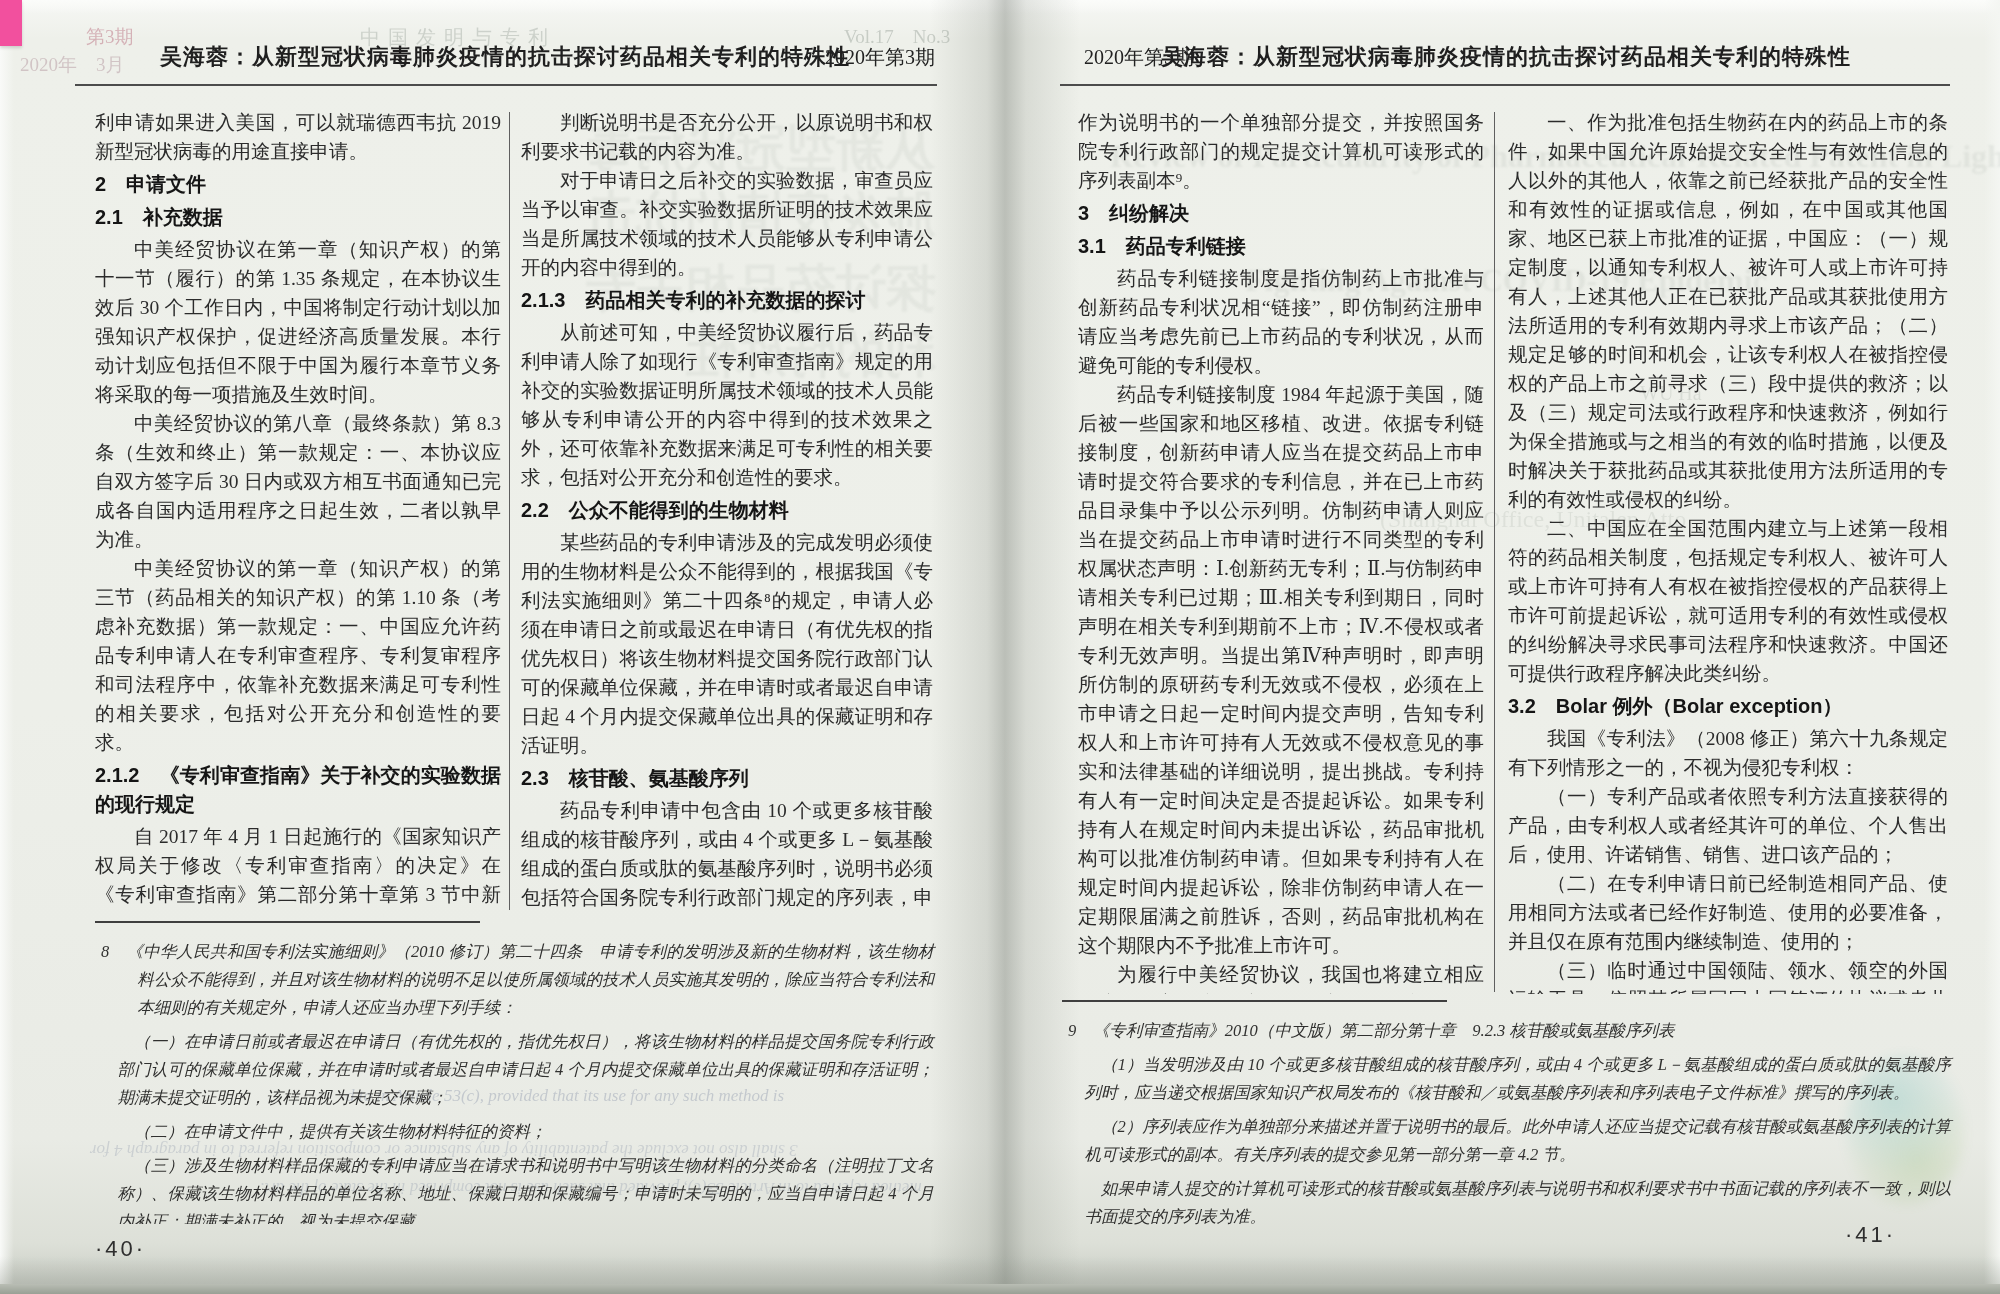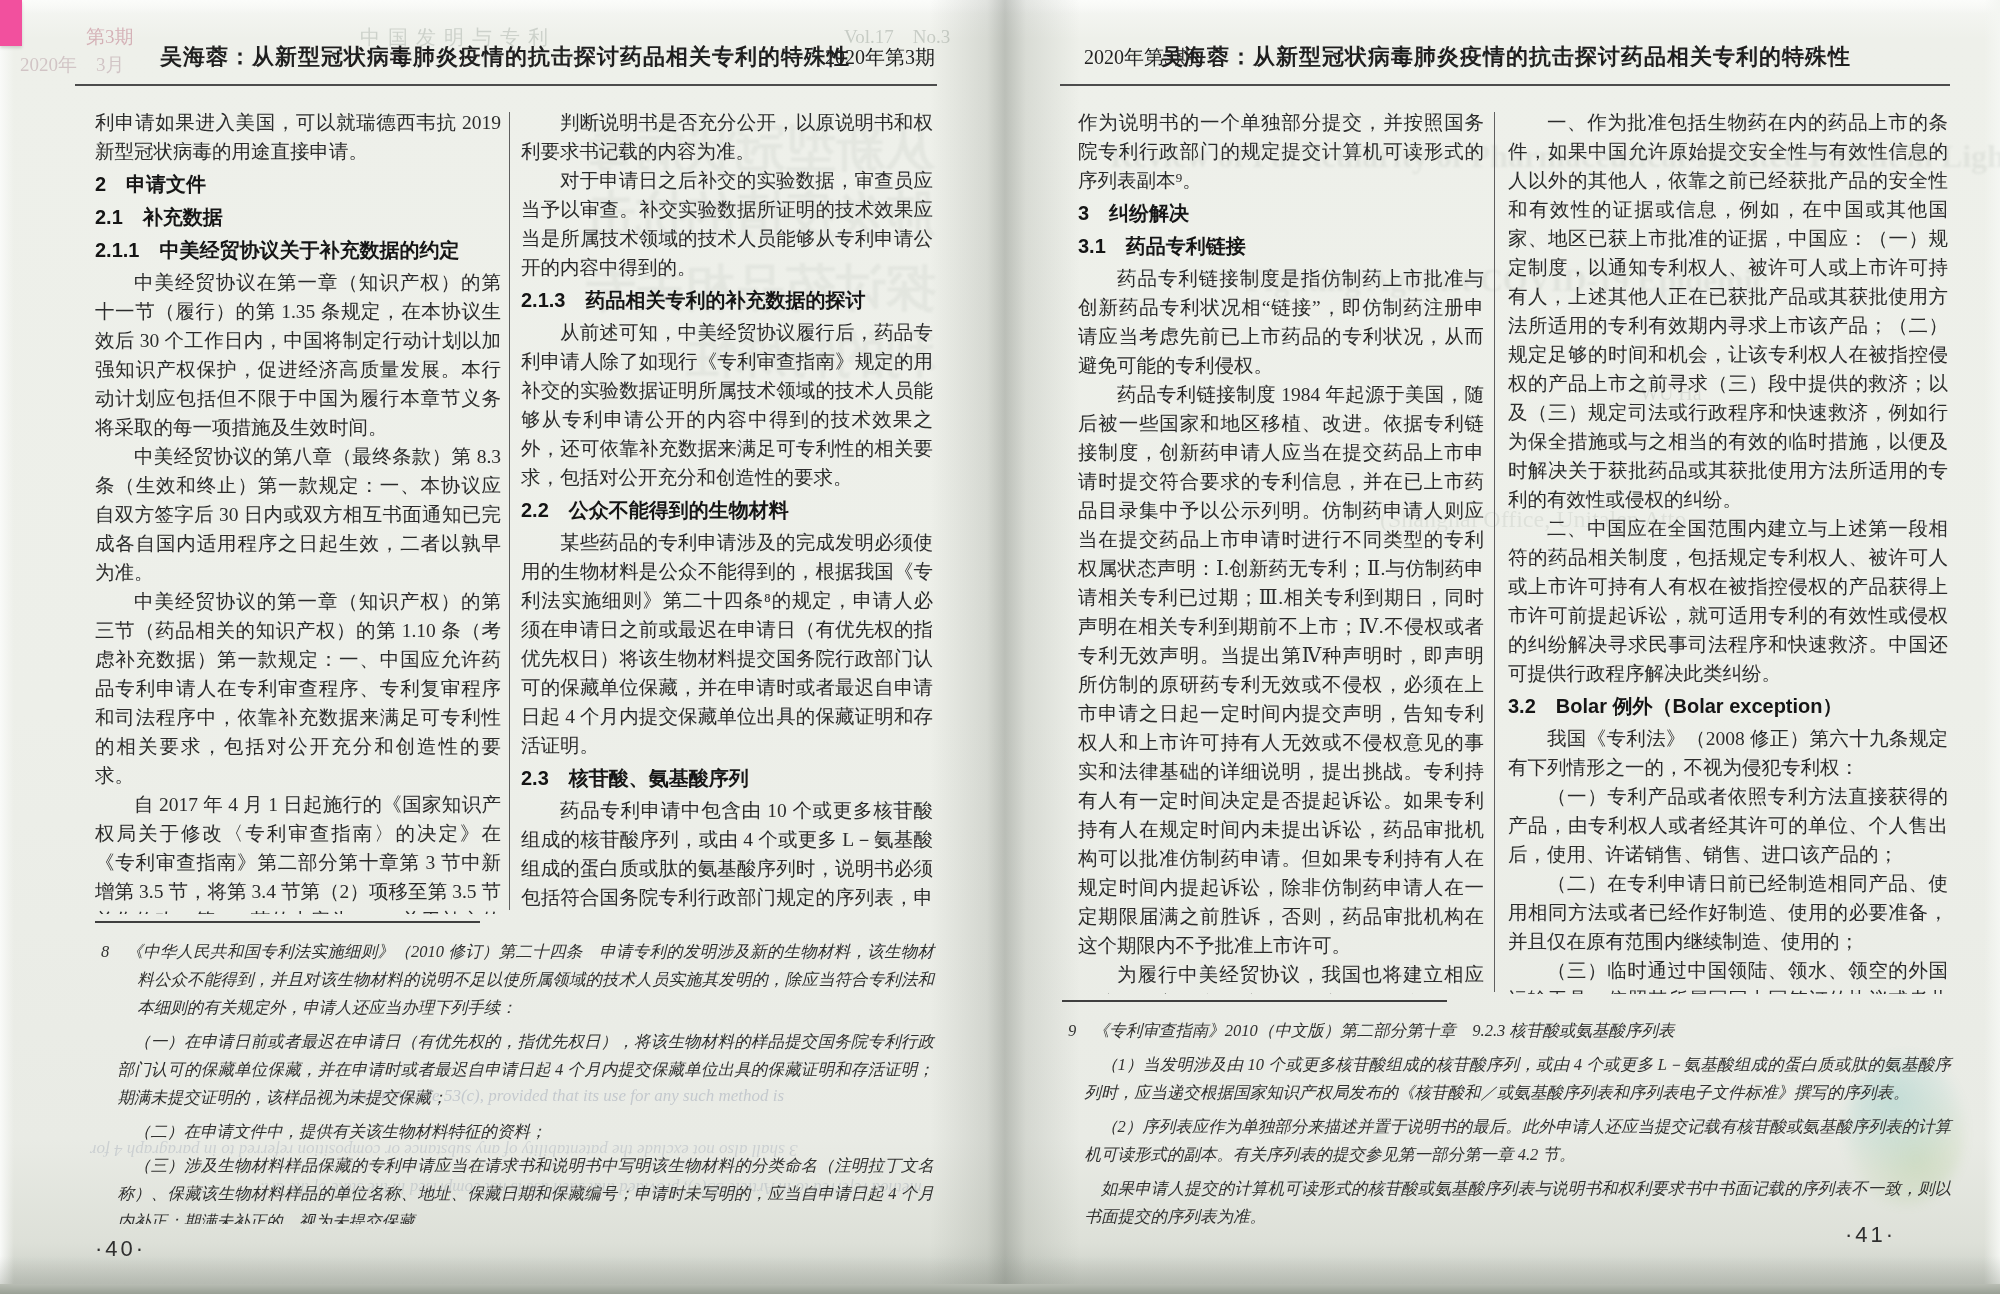--- a/index.html
+++ b/index.html
@@ -75,24 +75,24 @@
     <div class="header" style="left:75px;top:34px;width:860px;">
       <div class="hdr-title">吴海蓉：从新型冠状病毒肺炎疫情的抗击探讨药品相关专利的特殊性</div>
       <div class="hdr-issue" style="right:0;">2020年第3期</div>
     </div>
     <div class="rule" style="left:75px;top:84px;width:862px;"></div>
 
     <div class="col" style="left:95px;top:108px;width:406px;height:806px;">
       <p class="cont">利申请如果进入美国，可以就瑞德西韦抗 2019 新型冠状病毒的用途直接申请。</p>
       <p class="h">2　申请文件</p>
       <p class="h">2.1　补充数据</p>
-      <p class="h">2.1.1　中美经贸协议关于补充数据的约定</p>
       <p>中美经贸协议在第一章（知识产权）的第十一节（履行）的第 1.35 条规定，在本协议生效后 30 个工作日内，中国将制定行动计划以加强知识产权保护，促进经济高质量发展。本行动计划应包括但不限于中国为履行本章节义务将采取的每一项措施及生效时间。</p>
       <p>中美经贸协议的第八章（最终条款）第 8.3 条（生效和终止）第一款规定：一、本协议应自双方签字后 30 日内或双方相互书面通知已完成各自国内适用程序之日起生效，二者以孰早为准。</p>
       <p>中美经贸协议的第一章（知识产权）的第三节（药品相关的知识产权）的第 1.10 条（考虑补充数据）第一款规定：一、中国应允许药品专利申请人在专利审查程序、专利复审程序和司法程序中，依靠补充数据来满足可专利性的相关要求，包括对公开充分和创造性的要求。</p>
+      <p class="h">2.1.2　《专利审查指南》关于补交的实验数据的现行规定</p>
       <p>自 2017 年 4 月 1 日起施行的《国家知识产权局关于修改〈专利审查指南〉的决定》在《专利审查指南》第二部分第十章第 3 节中新增第 3.5 节，将第 3.4 节第（2）项移至第 3.5 节并作修改，第 3.5 节的内容为：3.5 关于补交的实验数据。</p>
     </div>
 
     <div class="vdiv" style="left:509px;top:112px;height:798px;"></div>
 
     <div class="col" style="left:521px;top:108px;width:412px;height:806px;">
       <p>判断说明书是否充分公开，以原说明书和权利要求书记载的内容为准。</p>
       <p>对于申请日之后补交的实验数据，审查员应当予以审查。补交实验数据所证明的技术效果应当是所属技术领域的技术人员能够从专利申请公开的内容中得到的。</p>
       <p class="h">2.1.3　药品相关专利的补充数据的探讨</p>
       <p>从前述可知，中美经贸协议履行后，药品专利申请人除了如现行《专利审查指南》规定的用补交的实验数据证明所属技术领域的技术人员能够从专利申请公开的内容中得到的技术效果之外，还可依靠补充数据来满足可专利性的相关要求，包括对公开充分和创造性的要求。</p>

